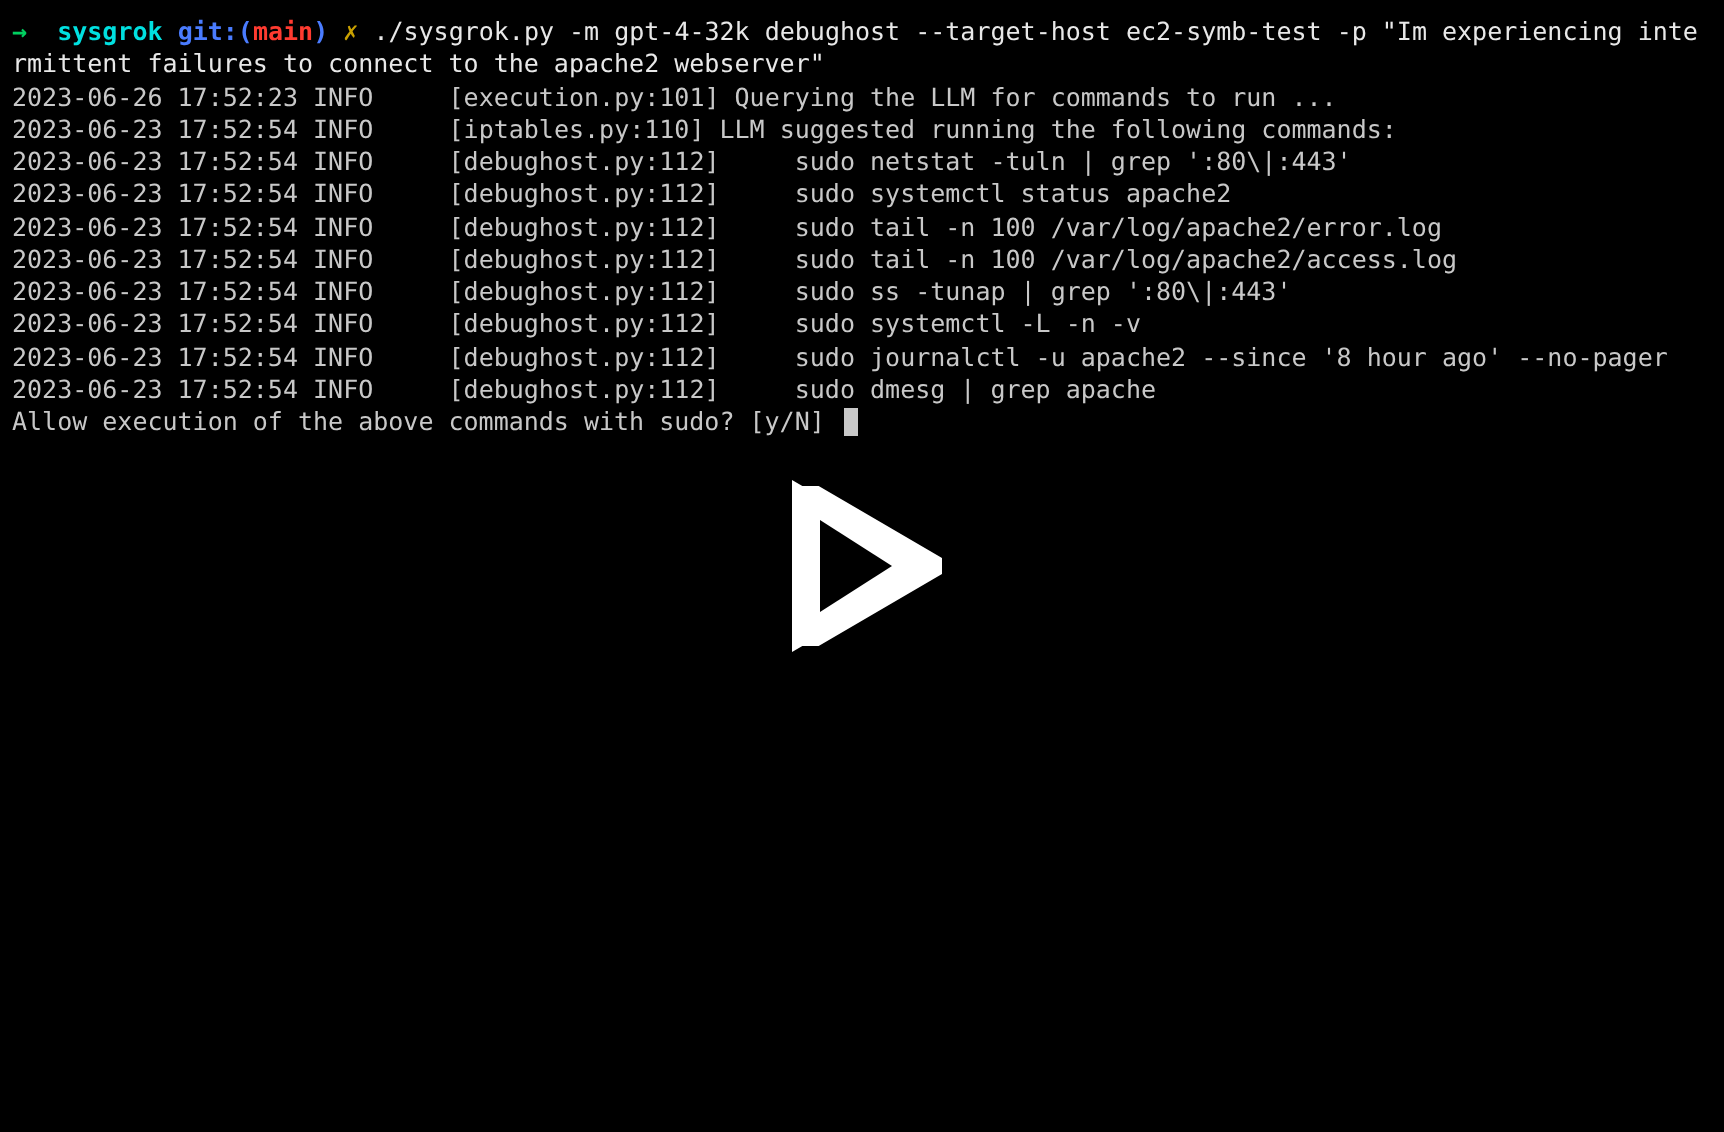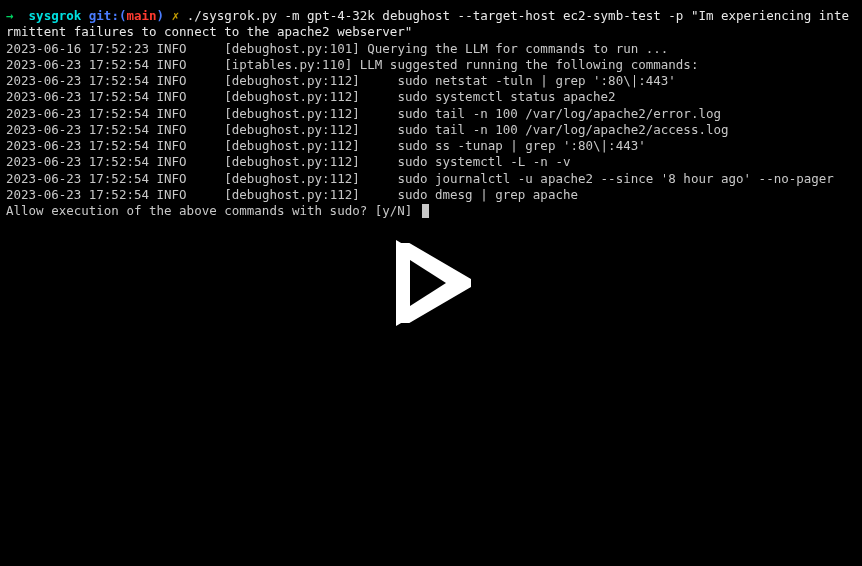--- a/index.html
+++ b/index.html
@@ -53,21 +53,21 @@
     .play-overlay svg {
       display: block;
     }
   </style>
 </head>
 <body>
 
 <div class="terminal">
   <div class="line"><span class="prompt-arrow">→</span>  <span class="cwd">sysgrok</span> <span class="git-label">git:</span><span class="git-paren">(</span><span class="git-branch">main</span><span class="git-paren">)</span> <span class="prompt-sym">✗</span> <span class="cmd">./sysgrok.py -m gpt-4-32k debughost --target-host ec2-symb-test -p "Im experiencing intermittent failures to connect to the apache2 webserver"</span></div>
   <div id="log-container">
-      <div class="line"><span class="log-ts">2023-06-16 17:52:23</span> <span class="log-level">INFO</span>     <span class="log-src">[debughost.py:101]</span> <span class="log-msg">Querying the LLM for commands to run ...</span></div>
+      <div class="line"><span class="log-ts">2023-06-26 17:52:23</span> <span class="log-level">INFO</span>     <span class="log-src">[execution.py:101]</span> <span class="log-msg">Querying the LLM for commands to run ...</span></div>
       <div class="line"><span class="log-ts">2023-06-23 17:52:54</span> <span class="log-level">INFO</span>     <span class="log-src">[iptables.py:110]</span> <span class="log-msg">LLM suggested running the following commands:</span></div>
       <div class="line"><span class="log-ts">2023-06-23 17:52:54</span> <span class="log-level">INFO</span>     <span class="log-src">[debughost.py:112]</span> <span class="log-msg">    sudo netstat -tuln | grep ':80\|:443'</span></div>
       <div class="line"><span class="log-ts">2023-06-23 17:52:54</span> <span class="log-level">INFO</span>     <span class="log-src">[debughost.py:112]</span> <span class="log-msg">    sudo systemctl status apache2</span></div>
       <div class="line"><span class="log-ts">2023-06-23 17:52:54</span> <span class="log-level">INFO</span>     <span class="log-src">[debughost.py:112]</span> <span class="log-msg">    sudo tail -n 100 /var/log/apache2/error.log</span></div>
       <div class="line"><span class="log-ts">2023-06-23 17:52:54</span> <span class="log-level">INFO</span>     <span class="log-src">[debughost.py:112]</span> <span class="log-msg">    sudo tail -n 100 /var/log/apache2/access.log</span></div>
       <div class="line"><span class="log-ts">2023-06-23 17:52:54</span> <span class="log-level">INFO</span>     <span class="log-src">[debughost.py:112]</span> <span class="log-msg">    sudo ss -tunap | grep ':80\|:443'</span></div>
       <div class="line"><span class="log-ts">2023-06-23 17:52:54</span> <span class="log-level">INFO</span>     <span class="log-src">[debughost.py:112]</span> <span class="log-msg">    sudo systemctl -L -n -v</span></div>
       <div class="line"><span class="log-ts">2023-06-23 17:52:54</span> <span class="log-level">INFO</span>     <span class="log-src">[debughost.py:112]</span> <span class="log-msg">    sudo journalctl -u apache2 --since '8 hour ago' --no-pager</span></div>
       <div class="line"><span class="log-ts">2023-06-23 17:52:54</span> <span class="log-level">INFO</span>     <span class="log-src">[debughost.py:112]</span> <span class="log-msg">    sudo dmesg | grep apache</span></div>
     </div>

